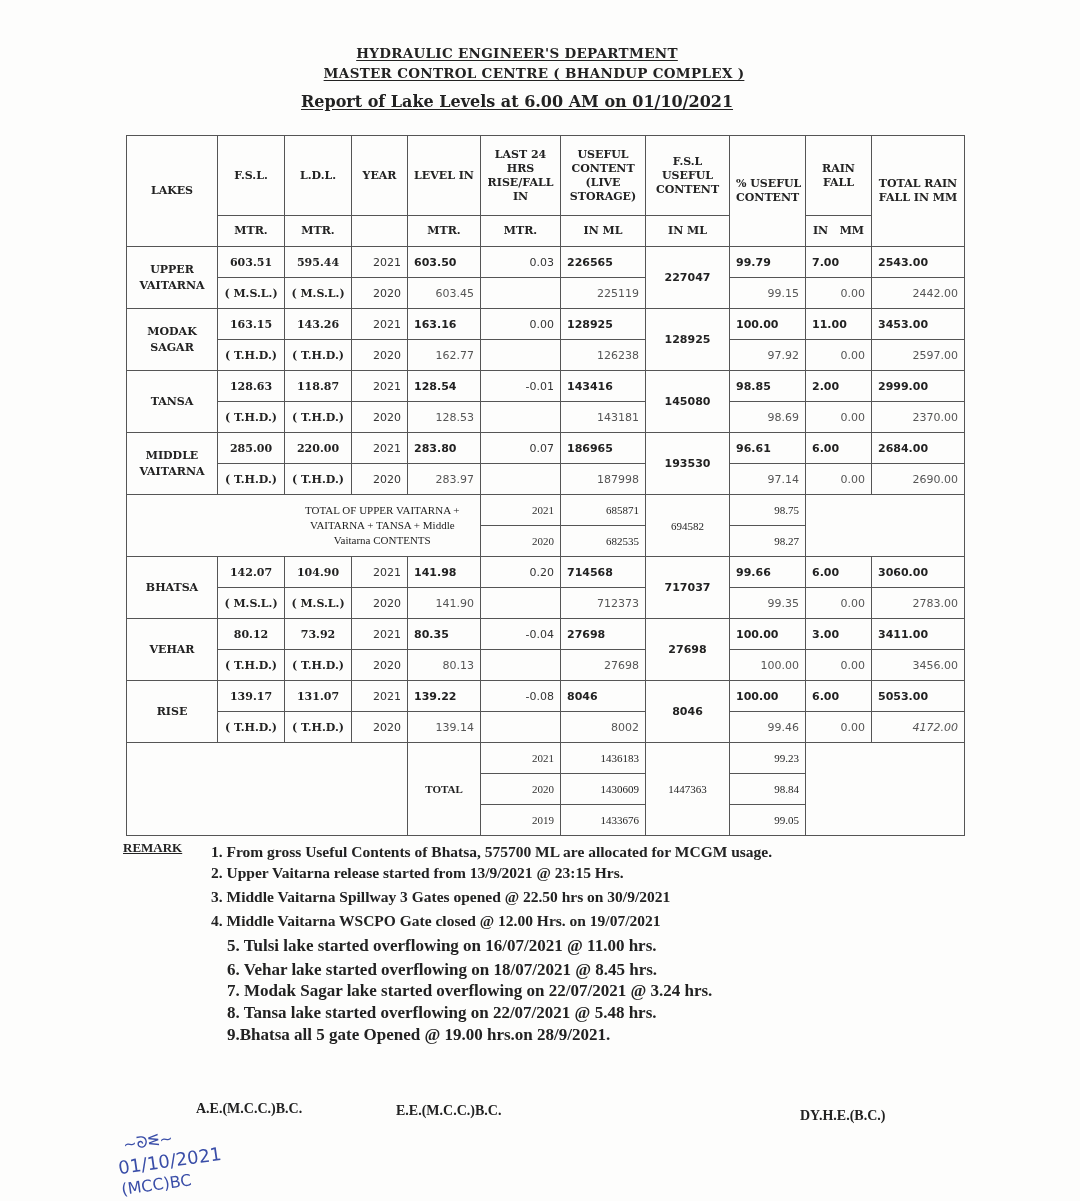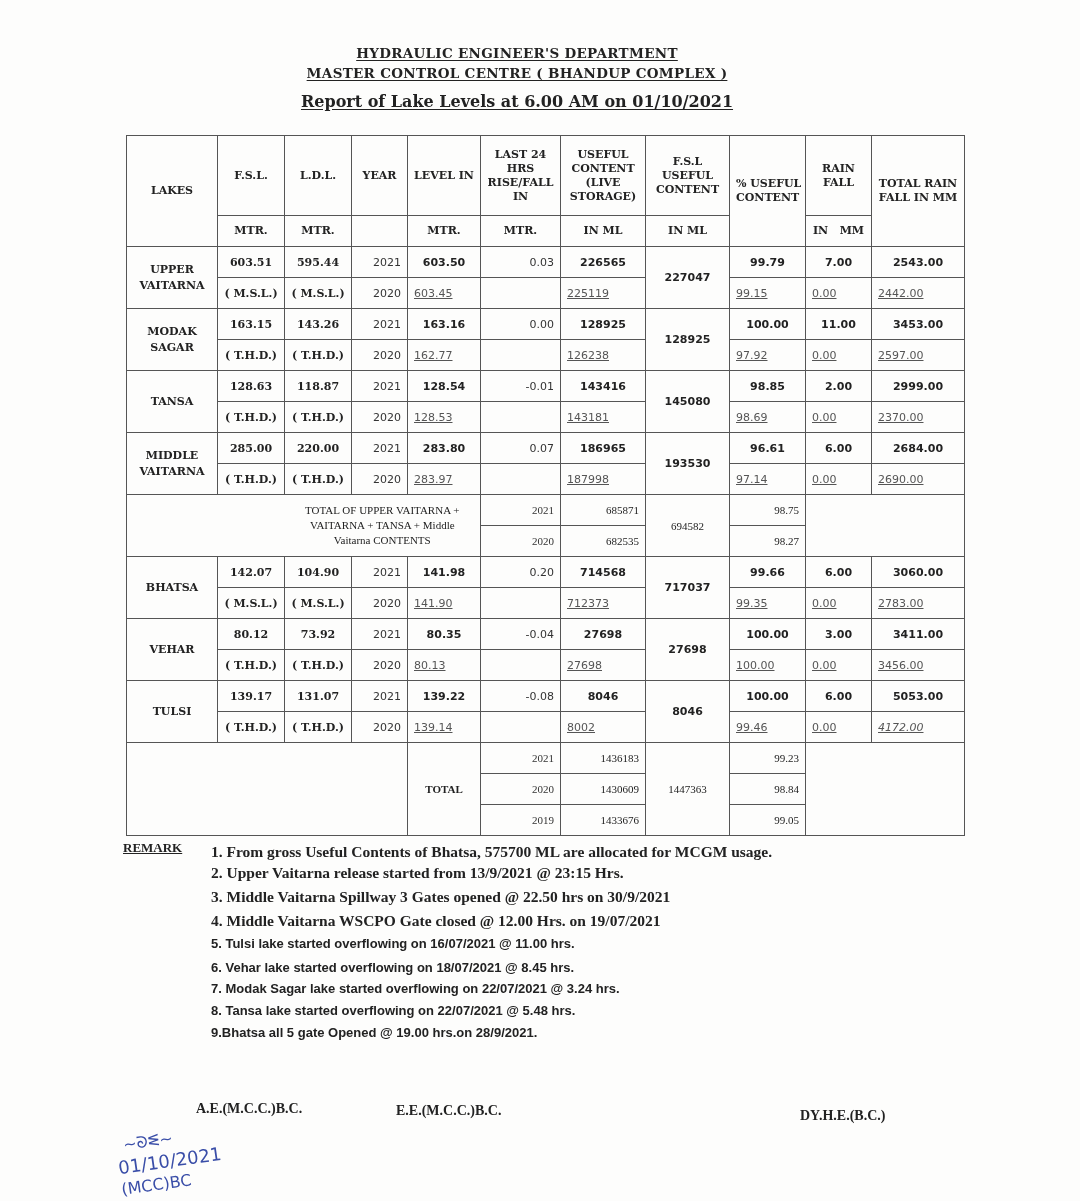--- a/index.html
+++ b/index.html
@@ -3,50 +3,50 @@
 <meta charset="utf-8">
 <style>
   html, body { margin: 0; padding: 0; }
   body {
     width: 1080px; height: 1201px; background: #fdfdfc; position: relative; overflow: hidden;
     font-family: "DejaVu Serif", serif; color: #222;
   }
   .hdr { position: absolute; left: 0; width: 1034px; text-align: center; font-weight: bold; }
   .hdr span { text-decoration: underline; text-underline-offset: 2px; }
   #h1 { top: 45px; font-size: 13.5px; letter-spacing: 0.3px; left: 0; }
-  #h2 { top: 65px; font-size: 13.5px; letter-spacing: 0.3px; }
+  #h2 { top: 65px; font-size: 13.5px; letter-spacing: 0.3px; padding-left: 17px; }
   #h3 { top: 92px; font-size: 16px; }
 
   table.lk {
     position: absolute; left: 126px; top: 135px; width: 838px;
     border-collapse: collapse; table-layout: fixed;
   }
   table.lk td {
     border: 1px solid #555; padding: 0 6px; height: 30px; font-size: 11px; white-space: nowrap;
   }
   .c { text-align: center; }
   .r { text-align: right; }
   .hd td { font-weight: bold; text-align: center; font-size: 10.5px; line-height: 14px; }
   .lake { font-weight: bold; text-align: center; font-size: 11.5px; line-height: 16px; white-space: normal !important; }
   .sm { font-size: 10.5px; font-weight: bold; text-align: center; }
-  .big { font-family: "DejaVu Sans", sans-serif; font-size: 15px; font-weight: bold; color: #222; text-align: center; margin-top: 32px; }
+  .big { font-family: "DejaVu Sans", sans-serif; font-size: 15px; font-weight: bold; color: #222; text-align: left; margin-top: 32px; }
   .mid { font-family: "DejaVu Sans", sans-serif; font-size: 14px; color: #333; text-align: right; }
-  .lt { font-family: "DejaVu Sans", sans-serif; font-size: 12.5px; color: #555; text-align: left; text-decoration: underline; }
+  .lt { font-family: "DejaVu Sans", sans-serif; font-size: 12.5px; color: #555; text-align: right; }
   .yr { font-family: "DejaVu Sans", sans-serif; font-size: 12.5px; text-align: right; color: #333; }
   .fsl { font-family: "DejaVu Sans", sans-serif; font-size: 15px; font-weight: bold; text-align: center; }
   .tot-lbl { font-family: "Liberation Serif", serif; font-size: 12px; text-align: center; white-space: normal !important; line-height: 15px; }
   .cond { font-family: "Liberation Serif", serif; font-size: 15px; }
   .cond.b { font-weight: normal; }
   .italic { font-style: italic; }
 
   .remark { position: absolute; left: 123px; top: 840px; font-family: "Liberation Serif", serif; font-size: 13px; font-weight: bold; text-decoration: underline; }
   .notes { position: absolute; left: 211px; top: 843px; }
   .note { position: absolute; left: 0; white-space: nowrap; font-weight: bold; }
   .note.a { font-family: "Liberation Serif", serif; font-size: 15.5px; }
-  .note.b { font-family: Liberation Sans, sans-serif; font-size: 13px; }
+  .note.b { font-family: Liberation Serif, serif; font-size: 17px; margin-left: 16px; }
 
   .sig { position: absolute; font-family: "Liberation Serif", serif; font-size: 14px; font-weight: bold; }
   .hand { position: absolute; left: 118px; top: 1128px; font-family: "DejaVu Sans", sans-serif; color: #3a4ea8; transform: rotate(-8deg); line-height: 22px; font-size: 18px; }
 </style>
 </head>
 <body>
 
 <div class="hdr" id="h1"><span>HYDRAULIC ENGINEER'S DEPARTMENT</span></div>
 <div class="hdr" id="h2"><span>MASTER CONTROL CENTRE ( BHANDUP COMPLEX )</span></div>
 <div class="hdr" id="h3"><span>Report of Lake Levels at 6.00 AM on 01/10/2021</span></div>
@@ -241,21 +241,21 @@
         <td class="sm">( T.H.D.)</td>
         <td class="yr">2020</td>
         <td class="lt">80.13</td>
         <td></td>
         <td class="lt">27698</td>
         <td class="lt">100.00</td>
         <td class="lt">0.00</td>
         <td class="lt">3456.00</td>
       </tr>
       <tr>
-        <td class="lake" rowspan="2">TULSI</td>
+        <td class="lake" rowspan="2">RISE</td>
         <td class="sm">139.17</td>
         <td class="sm">131.07</td>
         <td class="yr">2021</td>
         <td class="big">139.22</td>
         <td class="mid" rowspan="1">-0.08</td>
         <td class="big">8046</td>
         <td class="fsl" rowspan="2">8046</td>
         <td class="big">100.00</td>
         <td class="big">6.00</td>
         <td class="big">5053.00</td>

